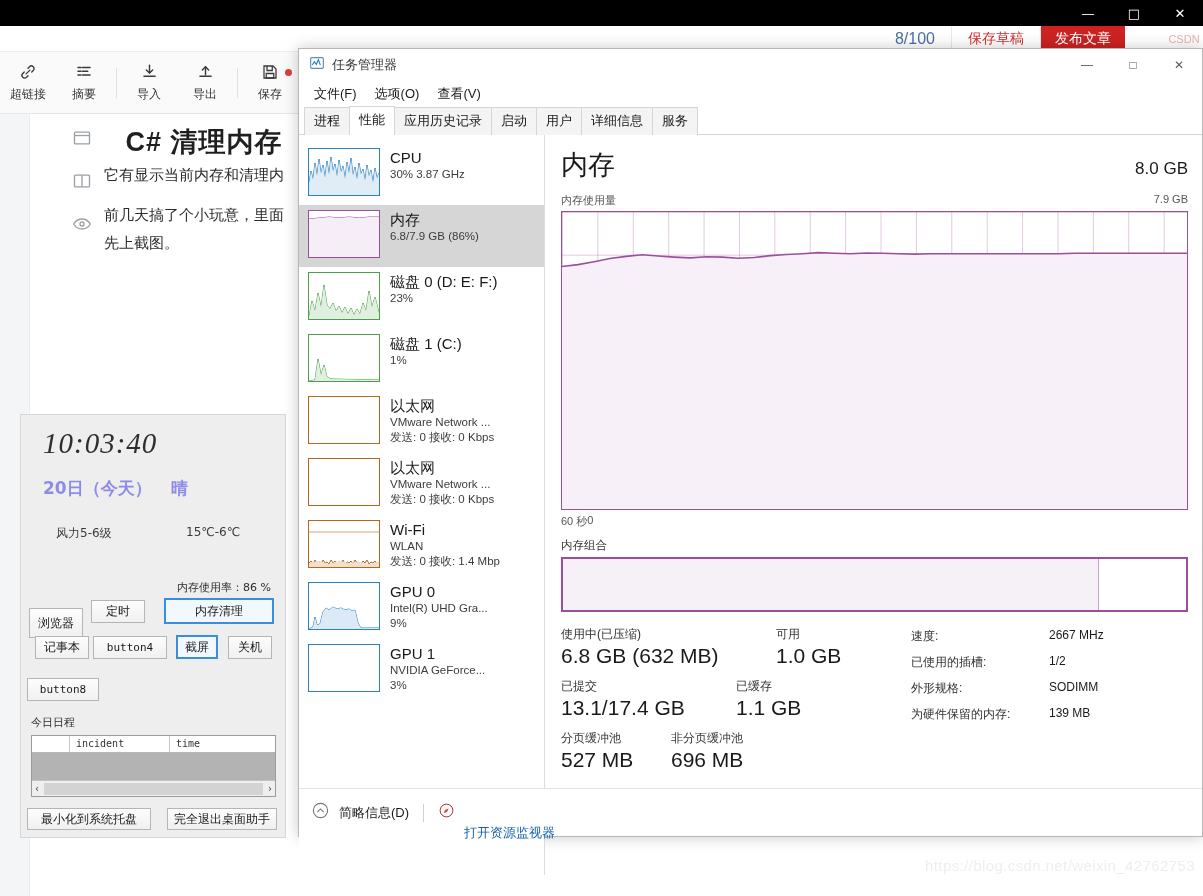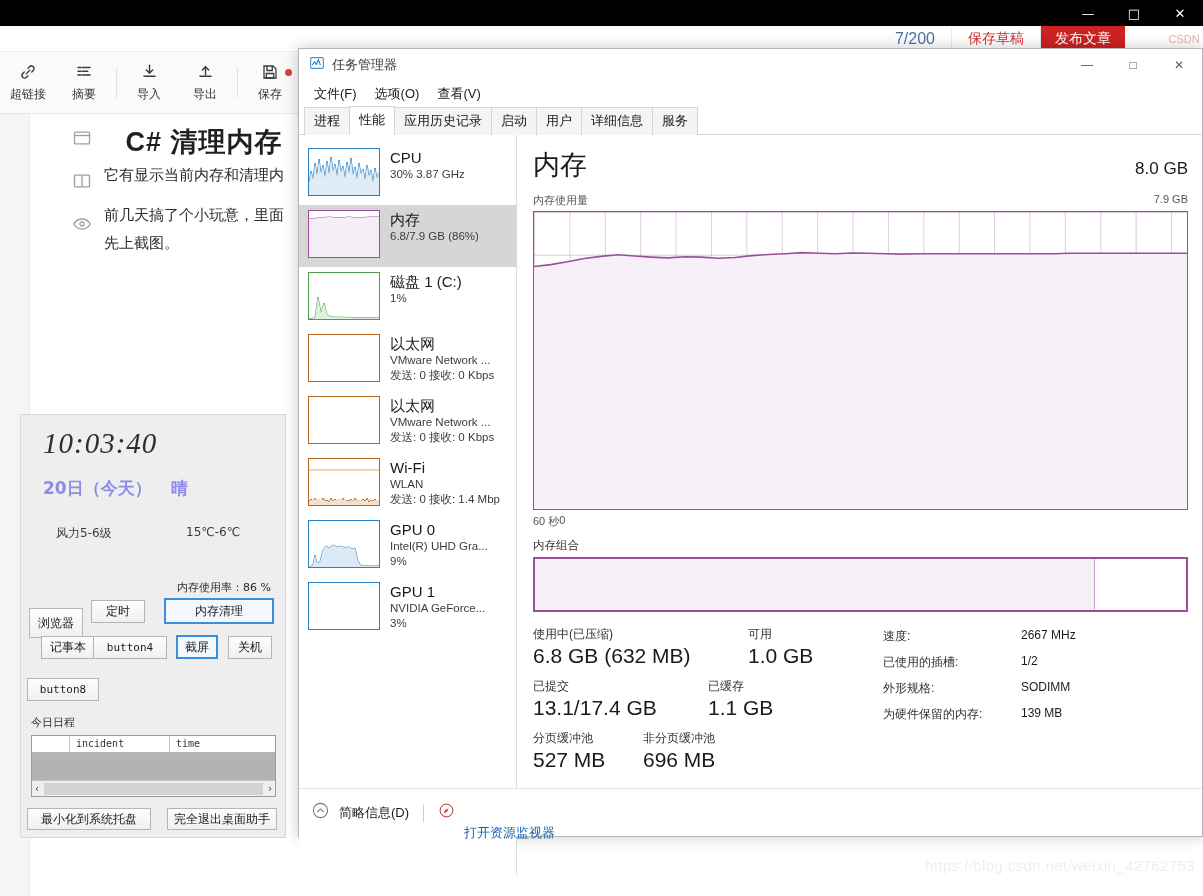--- a/index.html
+++ b/index.html
@@ -178,21 +178,21 @@
   }
   .tm-tab {
     font-size: 13px; color: #1a1a1a; padding: 4px 9px 5px 9px;
     border: 1px solid #d6d6d6; border-bottom: none; background: #f4f4f4;
     margin-right: -1px; position: relative; top: 1px;
   }
   .tm-tab.active { background: #ffffff; border-bottom: 1px solid #ffffff; }
 
   .tm-main { display: flex; height: 740px; }
   .tm-list {
-    width: 218px; border-right: 1px solid #dcdcdc; padding-top: 8px;
+    width: 246px; border-right: 1px solid #dcdcdc; padding-top: 8px;
     background: #ffffff; overflow: hidden;
   }
   .tm-row {
     display: flex; align-items: flex-start; gap: 10px;
     padding: 5px 6px 5px 9px; height: 62px;
   }
   .tm-row.sel { background: #d6d6d6; }
   .tm-thumb {
     width: 72px; height: 48px; background: #ffffff; flex: 0 0 72px;
     position: relative; overflow: hidden;
@@ -276,21 +276,21 @@
 
   <div class="os-titlebar">
     <div class="os-win-btns">
       <div class="os-win-btn">—</div>
       <div class="os-win-btn">□</div>
       <div class="os-win-btn">✕</div>
     </div>
   </div>
 
   <div class="csdn-topbar">
-    <div class="csdn-count">7/200</div>
+    <div class="csdn-count">8/100</div>
     <div class="csdn-sep"></div>
     <div class="csdn-draft">保存草稿</div>
     <div class="csdn-sep"></div>
     <div class="csdn-publish">发布文章</div>
     <div class="csdn-logo">CSDN</div>
   </div>
 
   <div class="editor-toolbar">
     <div class="tb-item">
       <span class="glyph">
@@ -383,21 +383,21 @@
       <div class="widget-wind">风力5-6级</div>
       <div class="widget-temp">15℃-6℃</div>
       <div class="widget-memrate">
         <span>内存使用率：</span><span>86 %</span>
       </div>
 
       <div class="widget-btn" style="position:absolute;left:8px;top:193px;width:54px;height:30px;">浏览器</div>
       <div class="widget-btn" style="position:absolute;left:70px;top:185px;width:54px;height:23px;">定时</div>
       <div class="widget-btn sel" style="position:absolute;left:143px;top:183px;width:110px;height:26px;">内存清理</div>
 
-      <div class="widget-btn" style="position:absolute;left:20px;top:221px;width:54px;height:23px;">记事本</div>
+      <div class="widget-btn" style="position:absolute;left:14px;top:221px;width:54px;height:23px;">记事本</div>
       <div class="widget-btn mono" style="position:absolute;left:72px;top:221px;width:74px;height:23px;">button4</div>
       <div class="widget-btn sel" style="position:absolute;left:155px;top:220px;width:42px;height:24px;">截屏</div>
       <div class="widget-btn" style="position:absolute;left:207px;top:221px;width:44px;height:23px;">关机</div>
 
       <div class="widget-btn mono" style="position:absolute;left:6px;top:263px;width:72px;height:23px;">button8</div>
 
       <div class="widget-label" style="left:10px;top:300px;font-family:Liberation Serif, serif;">今日日程</div>
 
       <div class="widget-table">
         <div class="wt-head">
@@ -477,20 +477,32 @@
               <polyline points="0,8 10,7 20,6 30,7 40,6 50,7 60,6 70,6" fill="none" stroke="#9b4f9b" stroke-width="1"></polyline>
               <polygon points="0,8 10,7 20,6 30,7 40,6 50,7 60,6 70,6 70,46 0,46" fill="#f6eef7"></polygon>
             </svg>
           </div>
           <div class="tm-rowtext">
             <div class="t1">内存</div>
             <div class="t2">6.8/7.9 GB (86%)</div>
           </div>
         </div>
 
+        <div class="tm-row">
+          <div class="tm-thumb" style="border:1px solid #4f9b4f">
+            <svg width="70" height="46" viewBox="0 0 70 46" preserveAspectRatio="none">
+              <polyline points="0,44 3,28 6,38 9,20 12,34 15,12 18,32 21,36 24,30 27,38 30,33 33,40 36,34 39,41 42,35 45,42 48,36 51,41 54,30 57,38 60,18 63,34 66,24 70,40" fill="none" stroke="#4f9b4f" stroke-width="1"></polyline>
+              <polygon points="0,44 3,28 6,38 9,20 12,34 15,12 18,32 21,36 24,30 27,38 30,33 33,40 36,34 39,41 42,35 45,42 48,36 51,41 54,30 57,38 60,18 63,34 66,24 70,40 70,46 0,46" fill="#dff0df"></polygon>
+            </svg>
+          </div>
+          <div class="tm-rowtext">
+            <div class="t1">磁盘 0 (D: E: F:)</div>
+            <div class="t2">23%</div>
+          </div>
+        </div>
 
         <div class="tm-row">
           <div class="tm-thumb" style="border:1px solid #4f9b4f">
             <svg width="70" height="46" viewBox="0 0 70 46" preserveAspectRatio="none">
               <polyline points="0,46 6,45 9,24 12,40 15,30 18,42 22,44 70,45" fill="none" stroke="#4f9b4f" stroke-width="1"></polyline>
               <polygon points="0,46 6,45 9,24 12,40 15,30 18,42 22,44 70,45 70,46 0,46" fill="#dff0df"></polygon>
             </svg>
           </div>
           <div class="tm-rowtext">
             <div class="t1">磁盘 1 (C:)</div>

